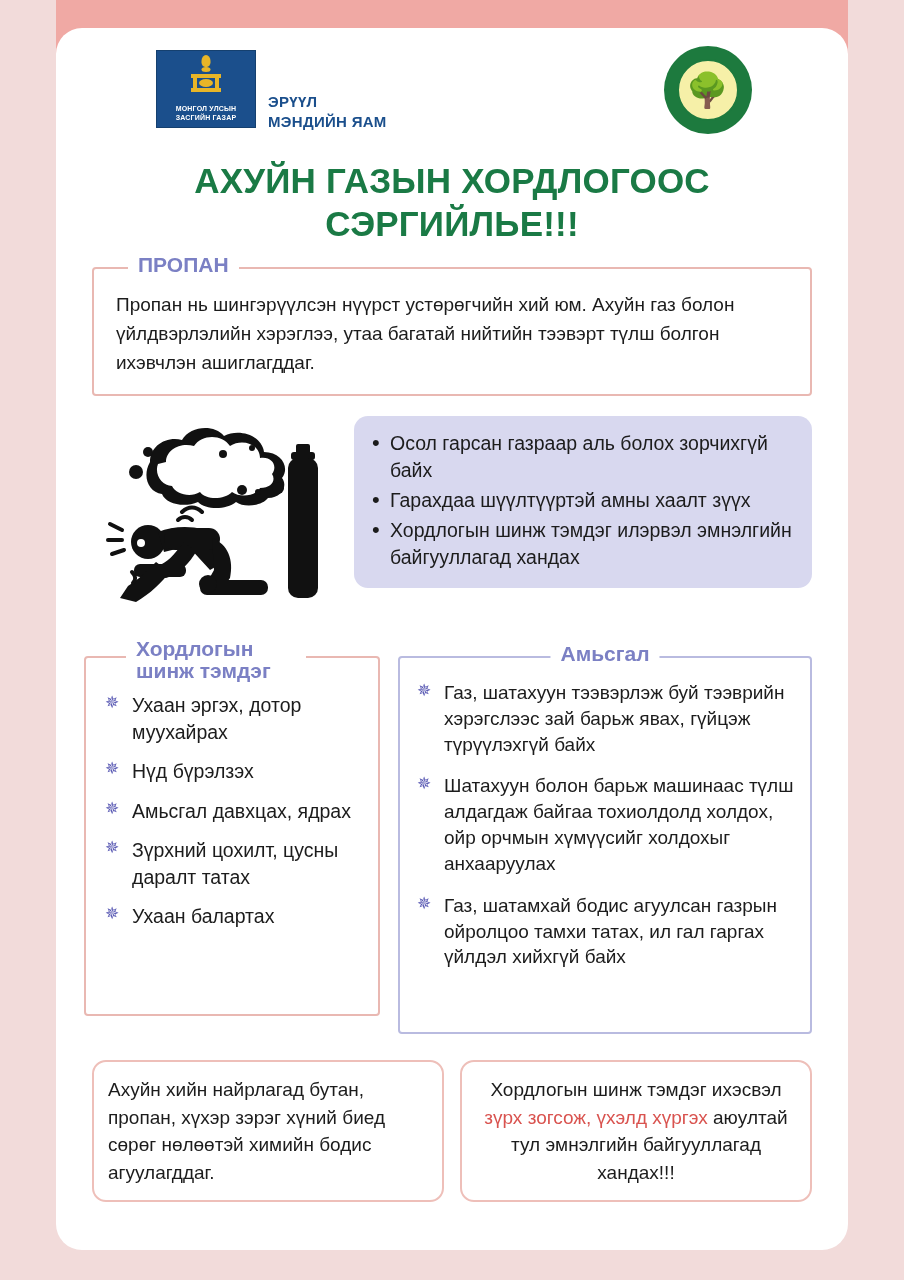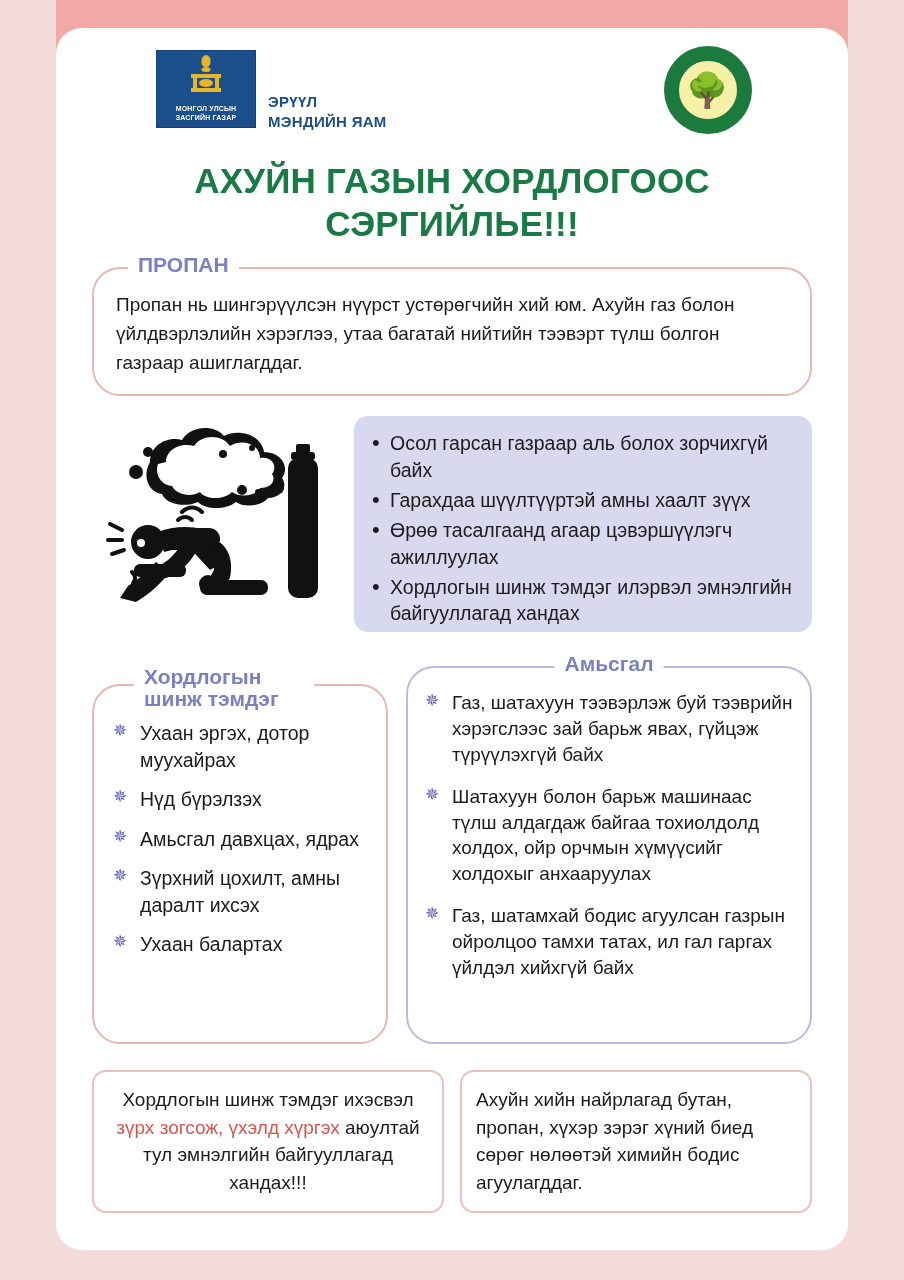--- a/index.html
+++ b/index.html
@@ -117,21 +117,21 @@
     text-align: center;
     line-height: 1.22;
     margin: 20px 40px 0 40px;
     letter-spacing: .2px;
   }
 
   
   .fbox {
     position: relative;
     border: 2px solid #e9b8b2;
-    border-radius: 28px;
+    border-radius: 4px;
   }
   .fbox.violet { border-color: #b9bbe0; }
 
   .fbox-legend {
     position: absolute;
     top: -15px;
     background: #ffffff;
     padding: 0 10px;
     color: #7b80c4;
     font-size: 21px;
@@ -167,21 +167,21 @@
   .figure {
     width: 250px;
     height: 210px;
     flex: 0 0 250px;
     position: relative;
   }
   .purple-list {
     flex: 1;
     background: #d8d8ef;
     border-radius: 14px;
-    padding: 14px 16px 2px 10px;
+    padding: 14px 16px 14px 10px;
     margin-top: 4px;
   }
   .purple-list ul { list-style: none; }
   .purple-list li {
     font-size: 19.5px;
     color: #1c1c1c;
     line-height: 1.38;
     padding-left: 26px;
     position: relative;
     margin-bottom: 3px;
@@ -190,23 +190,23 @@
     content: "•";
     position: absolute;
     left: 8px; top: -2px;
     font-size: 22px;
     color: #1c1c1c;
   }
 
   
   .panels {
     display: flex;
-    margin: 34px 36px 0 36px;
+    margin: 34px 36px 0 28px;
     gap: 18px;
-    align-items: flex-end;
+    align-items: flex-start;
   }
   .panel-symptoms {
     flex: 0 0 296px;
     padding: 34px 12px 16px 14px;
     min-height: 360px;
   }
   .panel-advice {
     flex: 1;
     padding: 22px 14px 16px 12px;
     min-height: 378px;
@@ -292,21 +292,21 @@
       <div class="inner">
         <div class="tree">🌳</div>
       </div>
     </div>
   </div>
 
   <div class="title">АХУЙН ГАЗЫН ХОРДЛОГООС СЭРГИЙЛЬЕ!!!</div>
 
   <div class="fbox propane-box">
     <div class="fbox-legend propane-legend">ПРОПАН</div>
-    <div class="propane-text">Пропан нь шингэрүүлсэн нүүрст устөрөгчийн хий юм. Ахуйн газ болон үйлдвэрлэлийн хэрэглээ, утаа багатай нийтийн тээвэрт түлш болгон газраар ашиглагддаг.</div>
+    <div class="propane-text">Пропан нь шингэрүүлсэн нүүрст устөрөгчийн хий юм. Ахуйн газ болон үйлдвэрлэлийн хэрэглээ, утаа багатай нийтийн тээвэрт түлш болгон ихэвчлэн ашиглагддаг.</div>
   </div>
 
   <div class="mid-row">
 
     <div class="figure">
       <svg class="fig-svg" width="250" height="210" viewBox="0 0 250 210">
 
         <g fill="#111111">
           <path d="M58 50 C58 34 74 24 90 28 C98 14 122 12 132 24 C148 16 170 24 172 40
                    C190 40 198 56 190 66 C196 74 190 86 176 86
@@ -364,21 +364,20 @@
           <path d="M90 100 C96 94 104 94 110 100"></path>
           <path d="M40 160 C44 164 44 168 41 171"></path>
         </g>
       </svg>
     </div>
 
     <div class="purple-list">
       <ul>
         <li>Осол гарсан газраар аль болох зорчихгүй байх</li>
         <li>Гарахдаа шүүлтүүртэй амны хаалт зүүх</li>
-        <li> Өрөө тасалгаанд агаар цэвэршүүлэгч ажиллуулах</li>
         <li>Хордлогын шинж тэмдэг илэрвэл эмнэлгийн байгууллагад хандах</li>
       </ul>
     </div>
   </div>
 
   <div class="panels">
 
     <div class="fbox panel-symptoms">
       <div class="fbox-legend two-line sym-legend">
         <div>Хордлогын</div>
@@ -392,21 +391,21 @@
         <li>
           <span class="star">✵</span>
           <span>Нүд бүрэлзэх</span>
         </li>
         <li>
           <span class="star">✵</span>
           <span>Амьсгал давхцах, ядрах</span>
         </li>
         <li>
           <span class="star">✵</span>
-          <span>Зүрхний цохилт, амны даралт ихсэх</span>
+          <span>Зүрхний цохилт, цусны даралт татах</span>
         </li>
         <li>
           <span class="star">✵</span>
           <span>Ухаан балартах</span>
         </li>
       </ul>
     </div>
 
     <div class="fbox violet panel-advice">
       <div class="fbox-legend adv-legend">Амьсгал</div>
@@ -421,21 +420,21 @@
         </li>
         <li>
           <span class="star">✵</span>
           <span>Газ, шатамхай бодис агуулсан газрын ойролцоо тамхи татах, ил гал гаргах үйлдэл хийхгүй байх</span>
         </li>
       </ul>
     </div>
   </div>
 
   <div class="bottom-row">
+    <div class="bottom-box bottom-right">
+      <span>Ахуйн хийн найрлагад бутан, пропан, хүхэр зэрэг хүний биед сөрөг нөлөөтэй химийн бодис агуулагддаг.</span>
+    </div>
     <div class="bottom-box bottom-left">
       <span>Хордлогын шинж тэмдэг ихэсвэл </span><span class="danger">зүрх зогсож, үхэлд хүргэх</span><span> аюултай тул эмнэлгийн байгууллагад хандах!!!</span>
     </div>
-    <div class="bottom-box bottom-right">
-      <span>Ахуйн хийн найрлагад бутан, пропан, хүхэр зэрэг хүний биед сөрөг нөлөөтэй химийн бодис агуулагддаг.</span>
-    </div>
   </div>
 
 </div>
 
 </body></html>

